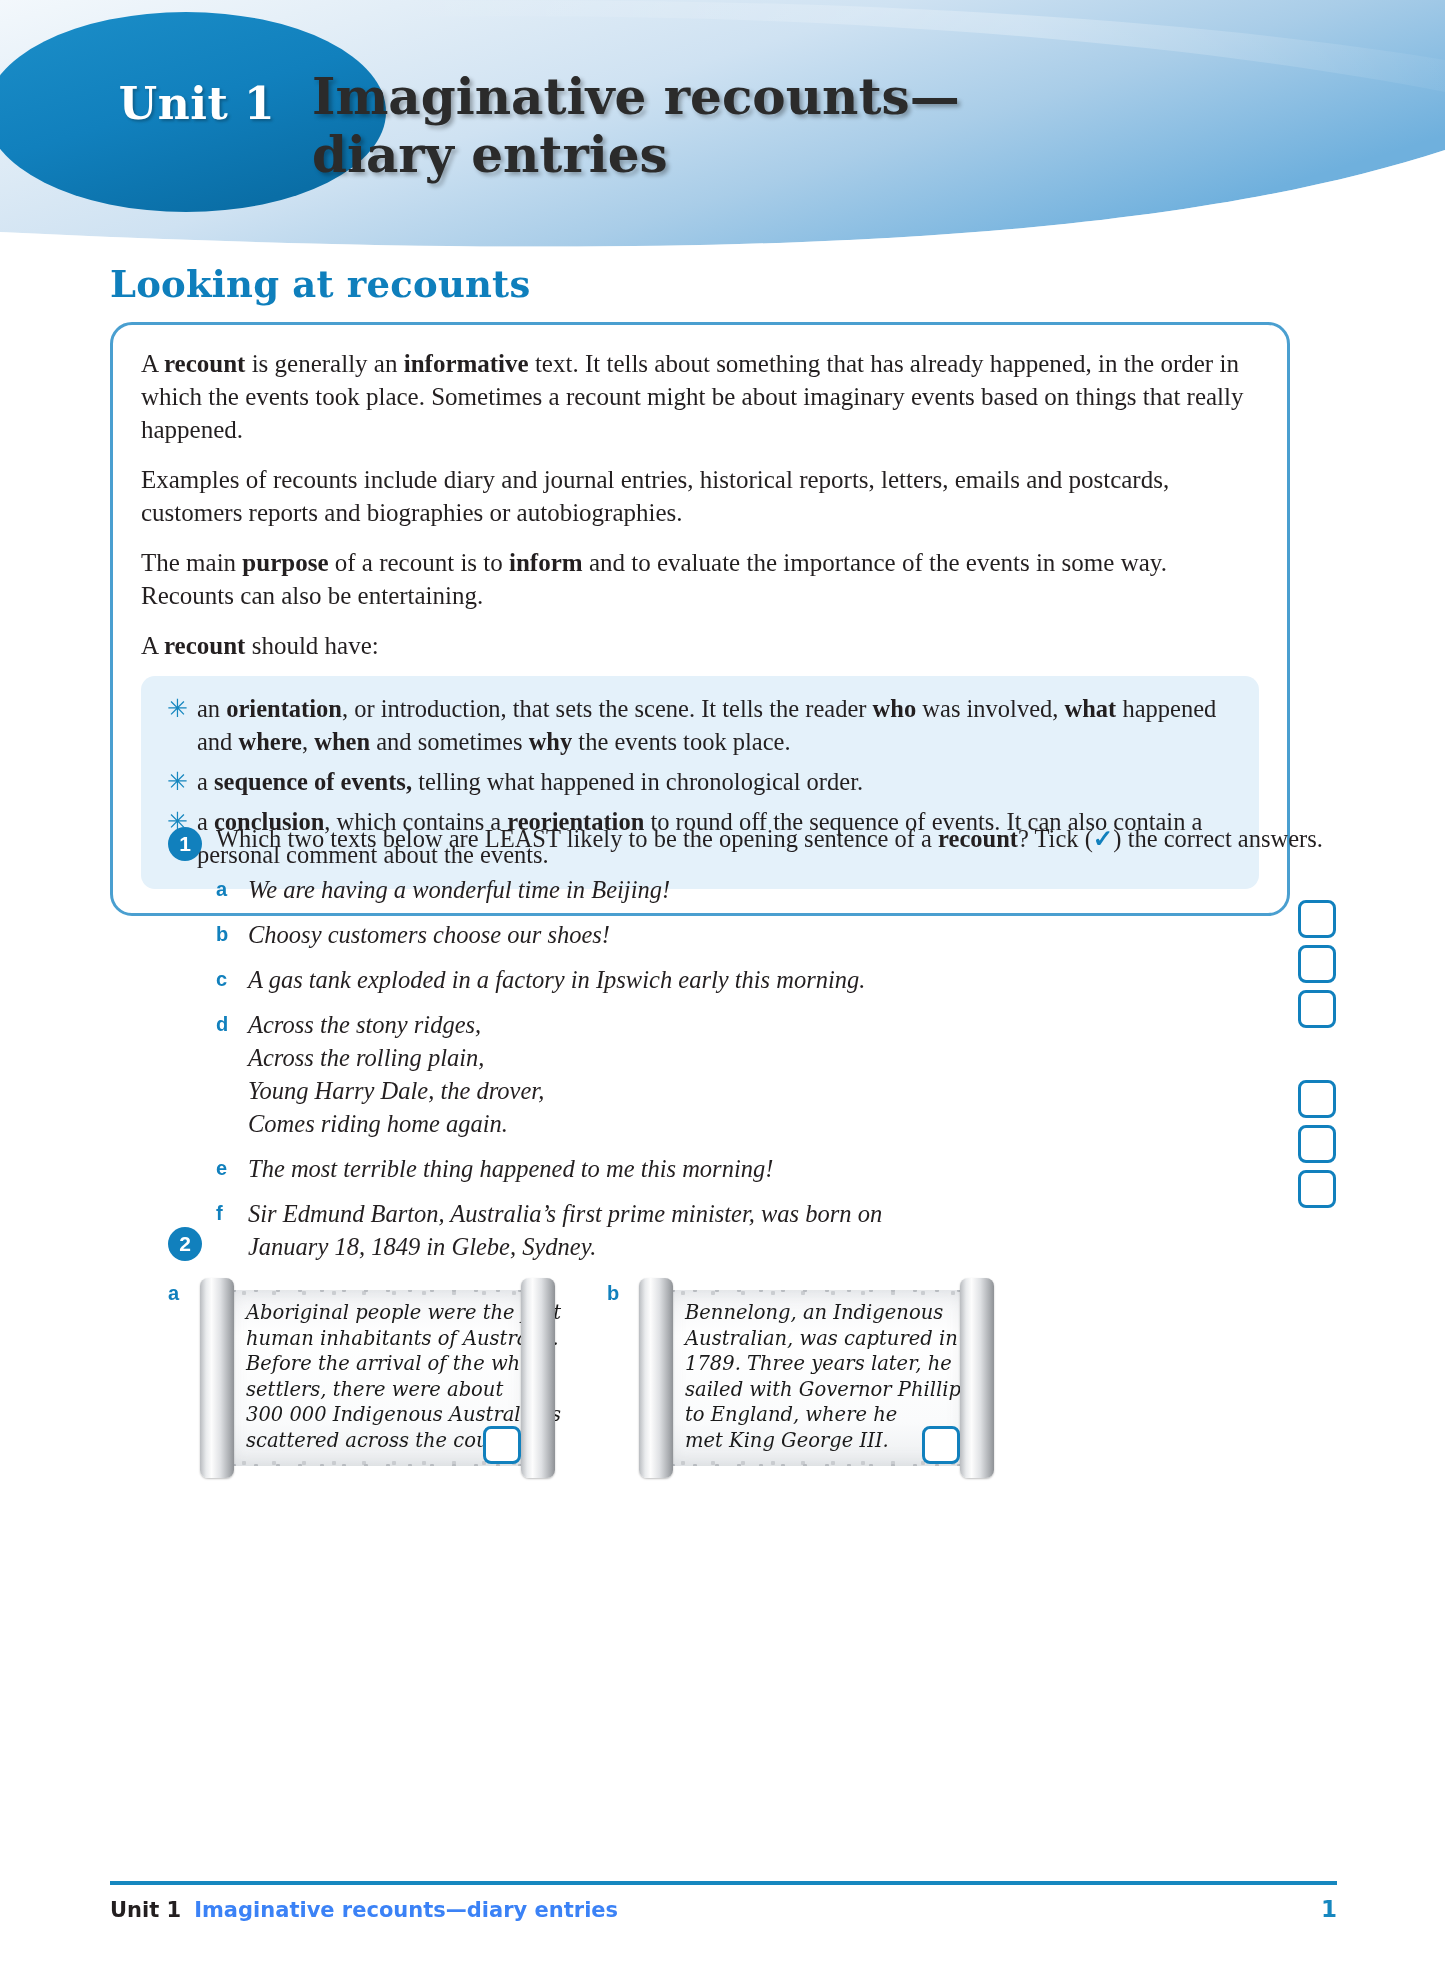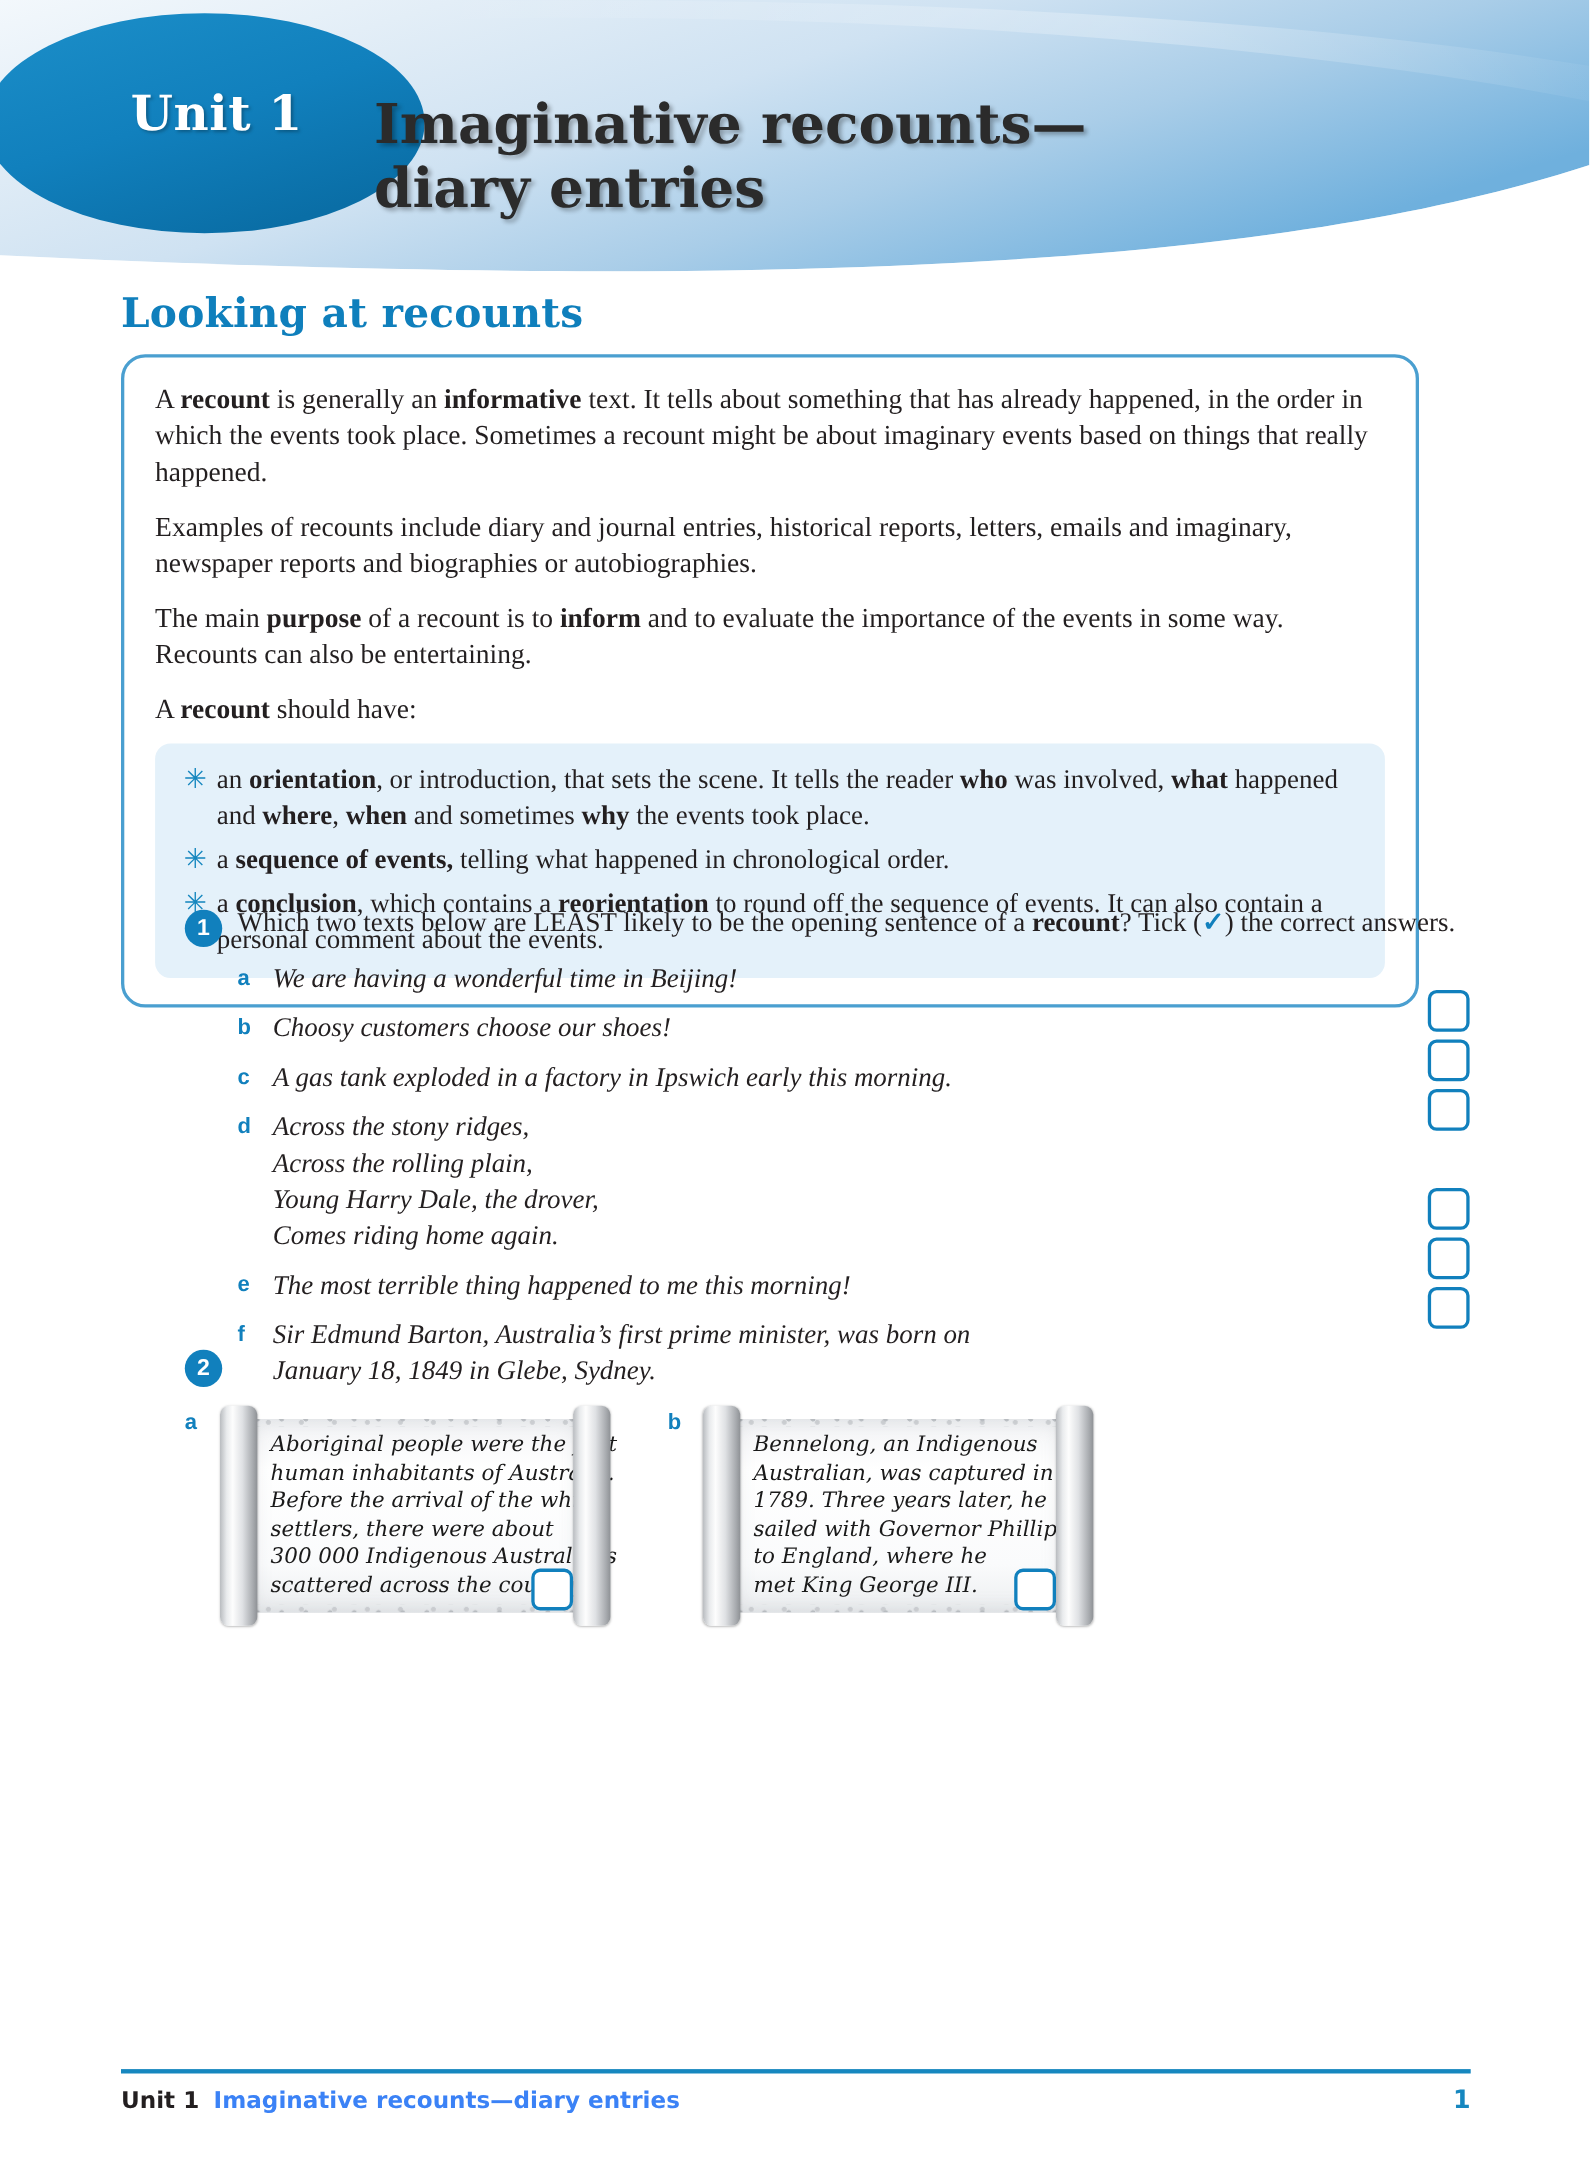--- a/index.html
+++ b/index.html
@@ -41,30 +41,29 @@
     font-size: 44px;
     color: #ffffff;
     letter-spacing: 0.5px;
     text-shadow: 2px 2px 3px rgba(0,0,0,0.28);
     z-index: 4;
     white-space: nowrap;
   }
   .header-title {
     position: absolute;
     left: 312px;
-    top: 84px;
+    top: 68px;
     z-index: 4;
     font-family: "DejaVu Serif", "Liberation Serif", serif;
     font-weight: bold;
     font-size: 50px;
     line-height: 58px;
     color: #2b2b2b;
     text-shadow: 3px 3px 4px rgba(0,0,0,0.30);
     max-width: 820px;
-    margin-left: 28px;
   }
 
   
   .section-heading {
     position: absolute;
     left: 110px;
     top: 262px;
     font-family: "DejaVu Serif", "Liberation Serif", serif;
     font-weight: bold;
     font-size: 37px;
@@ -336,21 +335,21 @@
       <span>Imaginative recounts—</span><br>
       <span>diary entries</span>
     </div>
   </div>
 
   <div class="section-heading">Looking at recounts</div>
 
   <div class="info-box">
     <div id="info-paragraphs">
         <p><span>A </span><span style="font-weight: bold;">recount</span><span> is generally an </span><span style="font-weight: bold;">informative</span><span> text. It tells about something that has already happened, in the order in which the events took place. Sometimes a recount might be about imaginary events based on things that really happened.</span></p>
-        <p><span>Examples of recounts include diary and journal entries, historical reports, letters, emails and imaginary, newspaper reports and biographies or autobiographies.</span></p>
+        <p><span>Examples of recounts include diary and journal entries, historical reports, letters, emails and postcards, customers reports and biographies or autobiographies.</span></p>
         <p><span>The main </span><span style="font-weight: bold;">purpose</span><span> of a recount is to </span><span style="font-weight: bold;">inform</span><span> and to evaluate the importance of the events in some way. Recounts can also be entertaining.</span></p>
         <p><span>A </span><span style="font-weight: bold;">recount</span><span> should have:</span></p>
       </div>
     <div class="bullet-box" id="bullet-box">
         <div class="bullet-row">
           <div class="bullet-star">✳</div>
           <div class="bullet-text"><span>an </span><span style="font-weight: bold;">orientation</span><span>, or introduction, that sets the scene. It tells the reader </span><span style="font-weight: bold;">who</span><span> was involved, </span><span style="font-weight: bold;">what</span><span> happened and </span><span style="font-weight: bold;">where</span><span>, </span><span style="font-weight: bold;">when</span><span> and sometimes </span><span style="font-weight: bold;">why</span><span> the events took place.</span></div>
         </div>
         <div class="bullet-row">
           <div class="bullet-star">✳</div>

